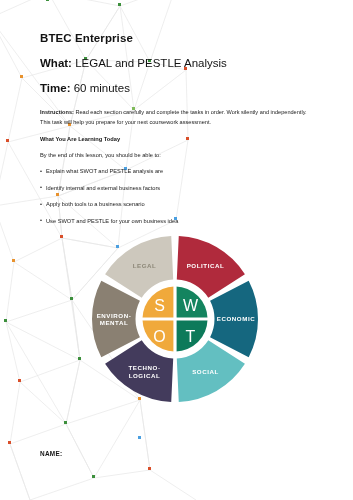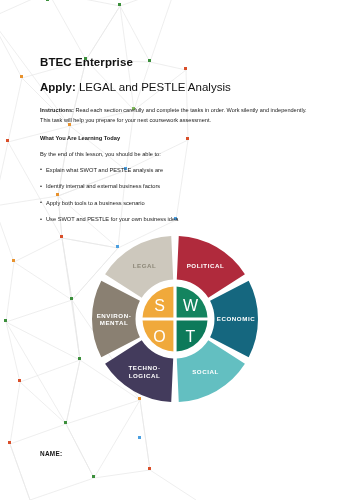--- a/index.html
+++ b/index.html
@@ -19,21 +19,21 @@
   #bg-network {
     position:absolute; left:0; top:0;
     width:353px; height:500px;
     pointer-events:none;
     z-index:0;
   }
   
   #content {
     position:relative;
     z-index:2;
-    padding:56px 34px 0 40px;
+    padding:32px 34px 0 40px;
   }
   .h-title {
     font-size:11.5px;
     font-weight:bold;
     color:#121212;
     letter-spacing:0.1px;
     margin-bottom:12px;
     line-height:1.1;
   }
   .h-row {
@@ -183,23 +183,26 @@
       <rect x="174" y="217" width="3" height="3" fill="#4a9fe0"></rect>
       <rect x="46" y="-2" width="3" height="3" fill="#3c8f3c"></rect>
     </g>
   </svg>
 
   <div id="content">
 
     <div class="h-title">BTEC Enterprise</div>
 
     <div class="h-row">
-      <span class="lbl">Apply:</span><span class="val"> LEGAL and PESTLE Analysis</span>
+      <span class="lbl">What:</span><span class="val"> LEGAL and PESTLE Analysis</span>
     </div>
 
+    <div class="h-row">
+      <span class="lbl">Time:</span><span class="val"> 60 minutes</span>
+    </div>
 
     <p class="instr">
       <span class="lbl">Instructions:</span><span> Read each section carefully and complete the tasks in order. Work silently and independently. This task will help you prepare for your next coursework assessment.</span>
     </p>
 
     <div class="sub-head">What You Are Learning Today</div>
 
     <div class="lead">By the end of this lesson, you should be able to:</div>
 
     <ul class="obj-list">

